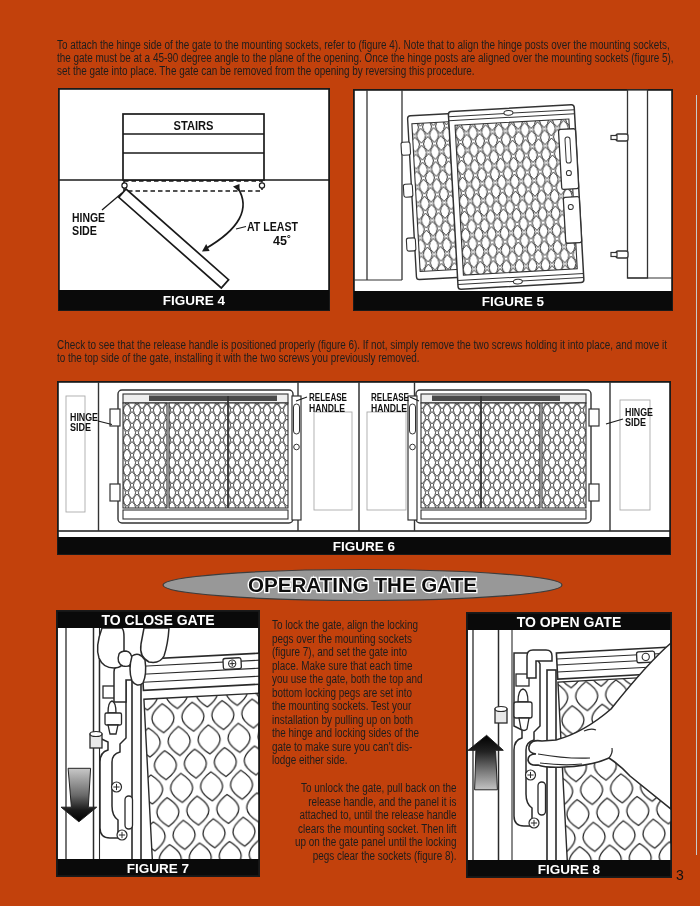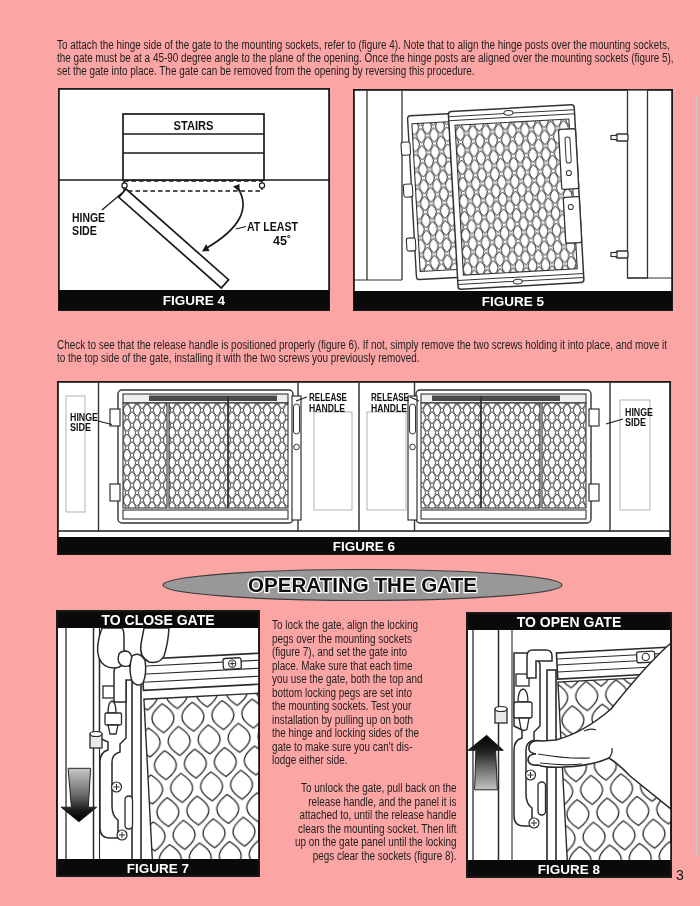--- a/index.html
+++ b/index.html
@@ -1,16 +1,16 @@
 <!DOCTYPE html>
 <html><head>
 <meta charset="utf-8">
 <style>
   html,body{margin:0;padding:0;background:#fff;}
-  #page{position:relative;width:700px;height:906px;background:#fca5a5;overflow:hidden;
+  #page{position:relative;width:700px;height:906px;background:#c2410c;overflow:hidden;
         font-family:"Liberation Sans",sans-serif;color:#151515;}
   .para{position:absolute;font-size:12px;line-height:13px;color:#1d1d1d;
         transform:scaleX(0.826);transform-origin:left top;white-space:nowrap;}
   svg{position:absolute;}
   svg text{font-family:"Liberation Sans",sans-serif;}
 </style>
 </head>
 <body>
 <div id="page">
 

